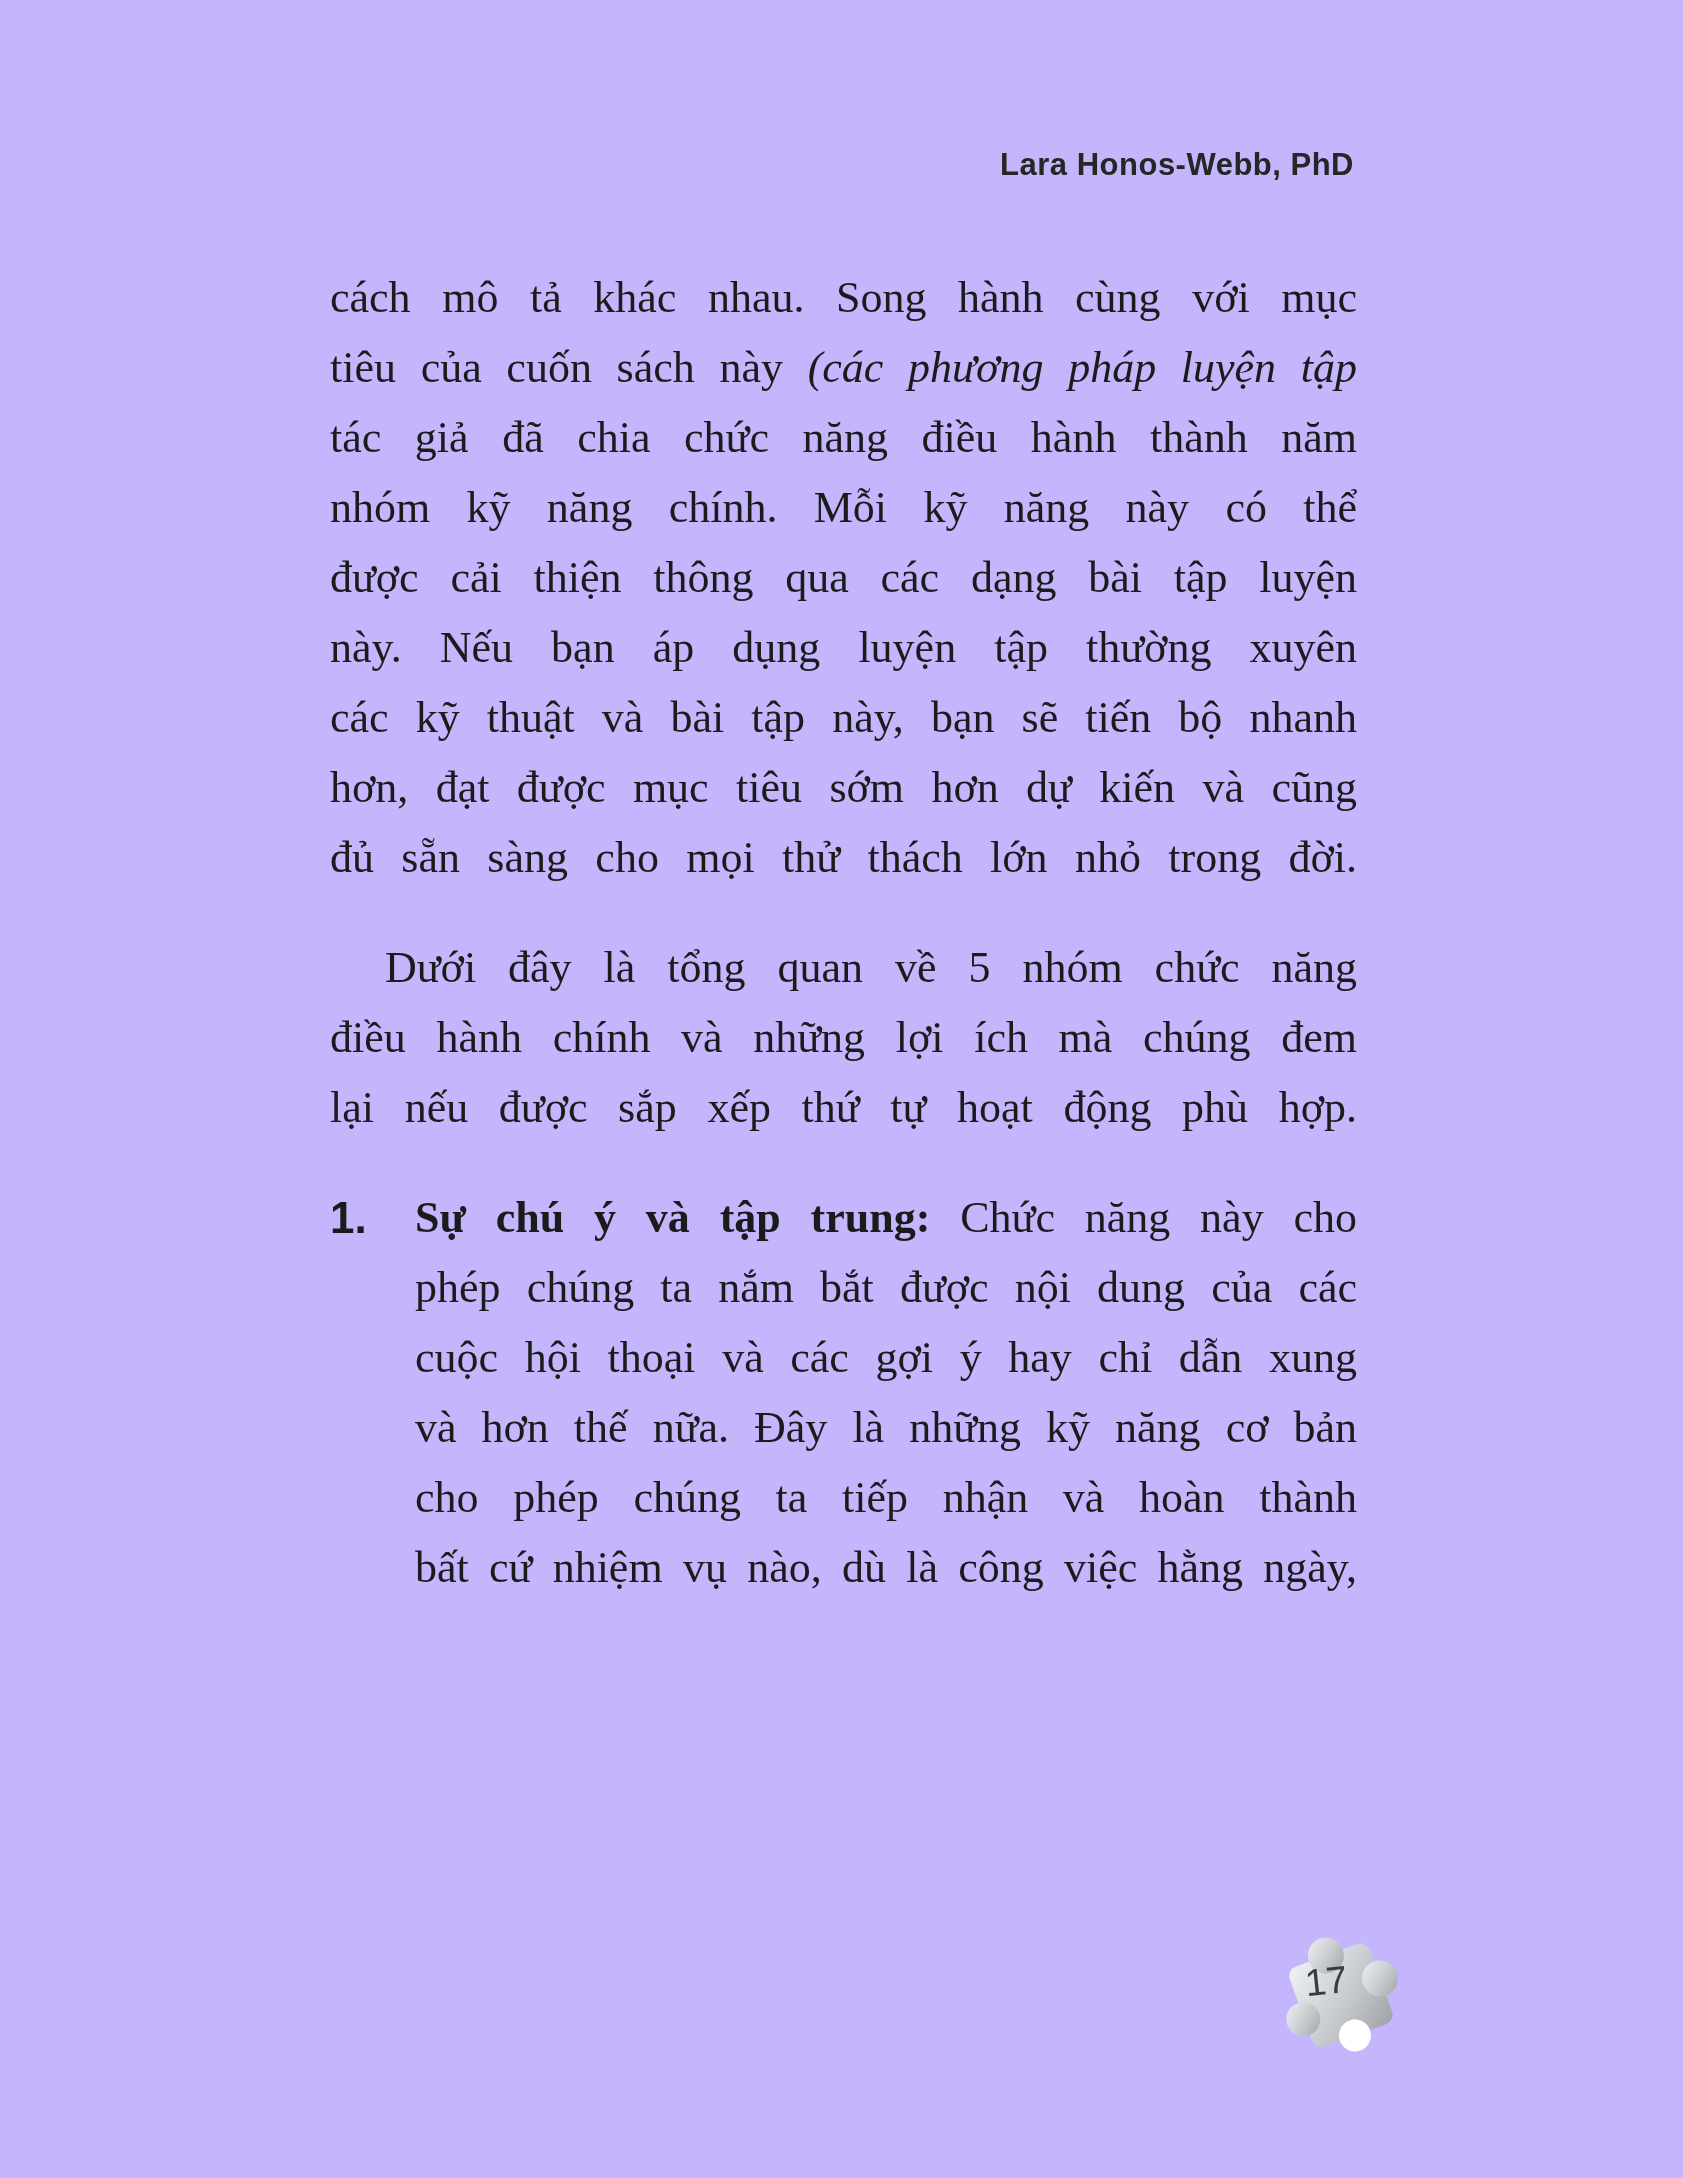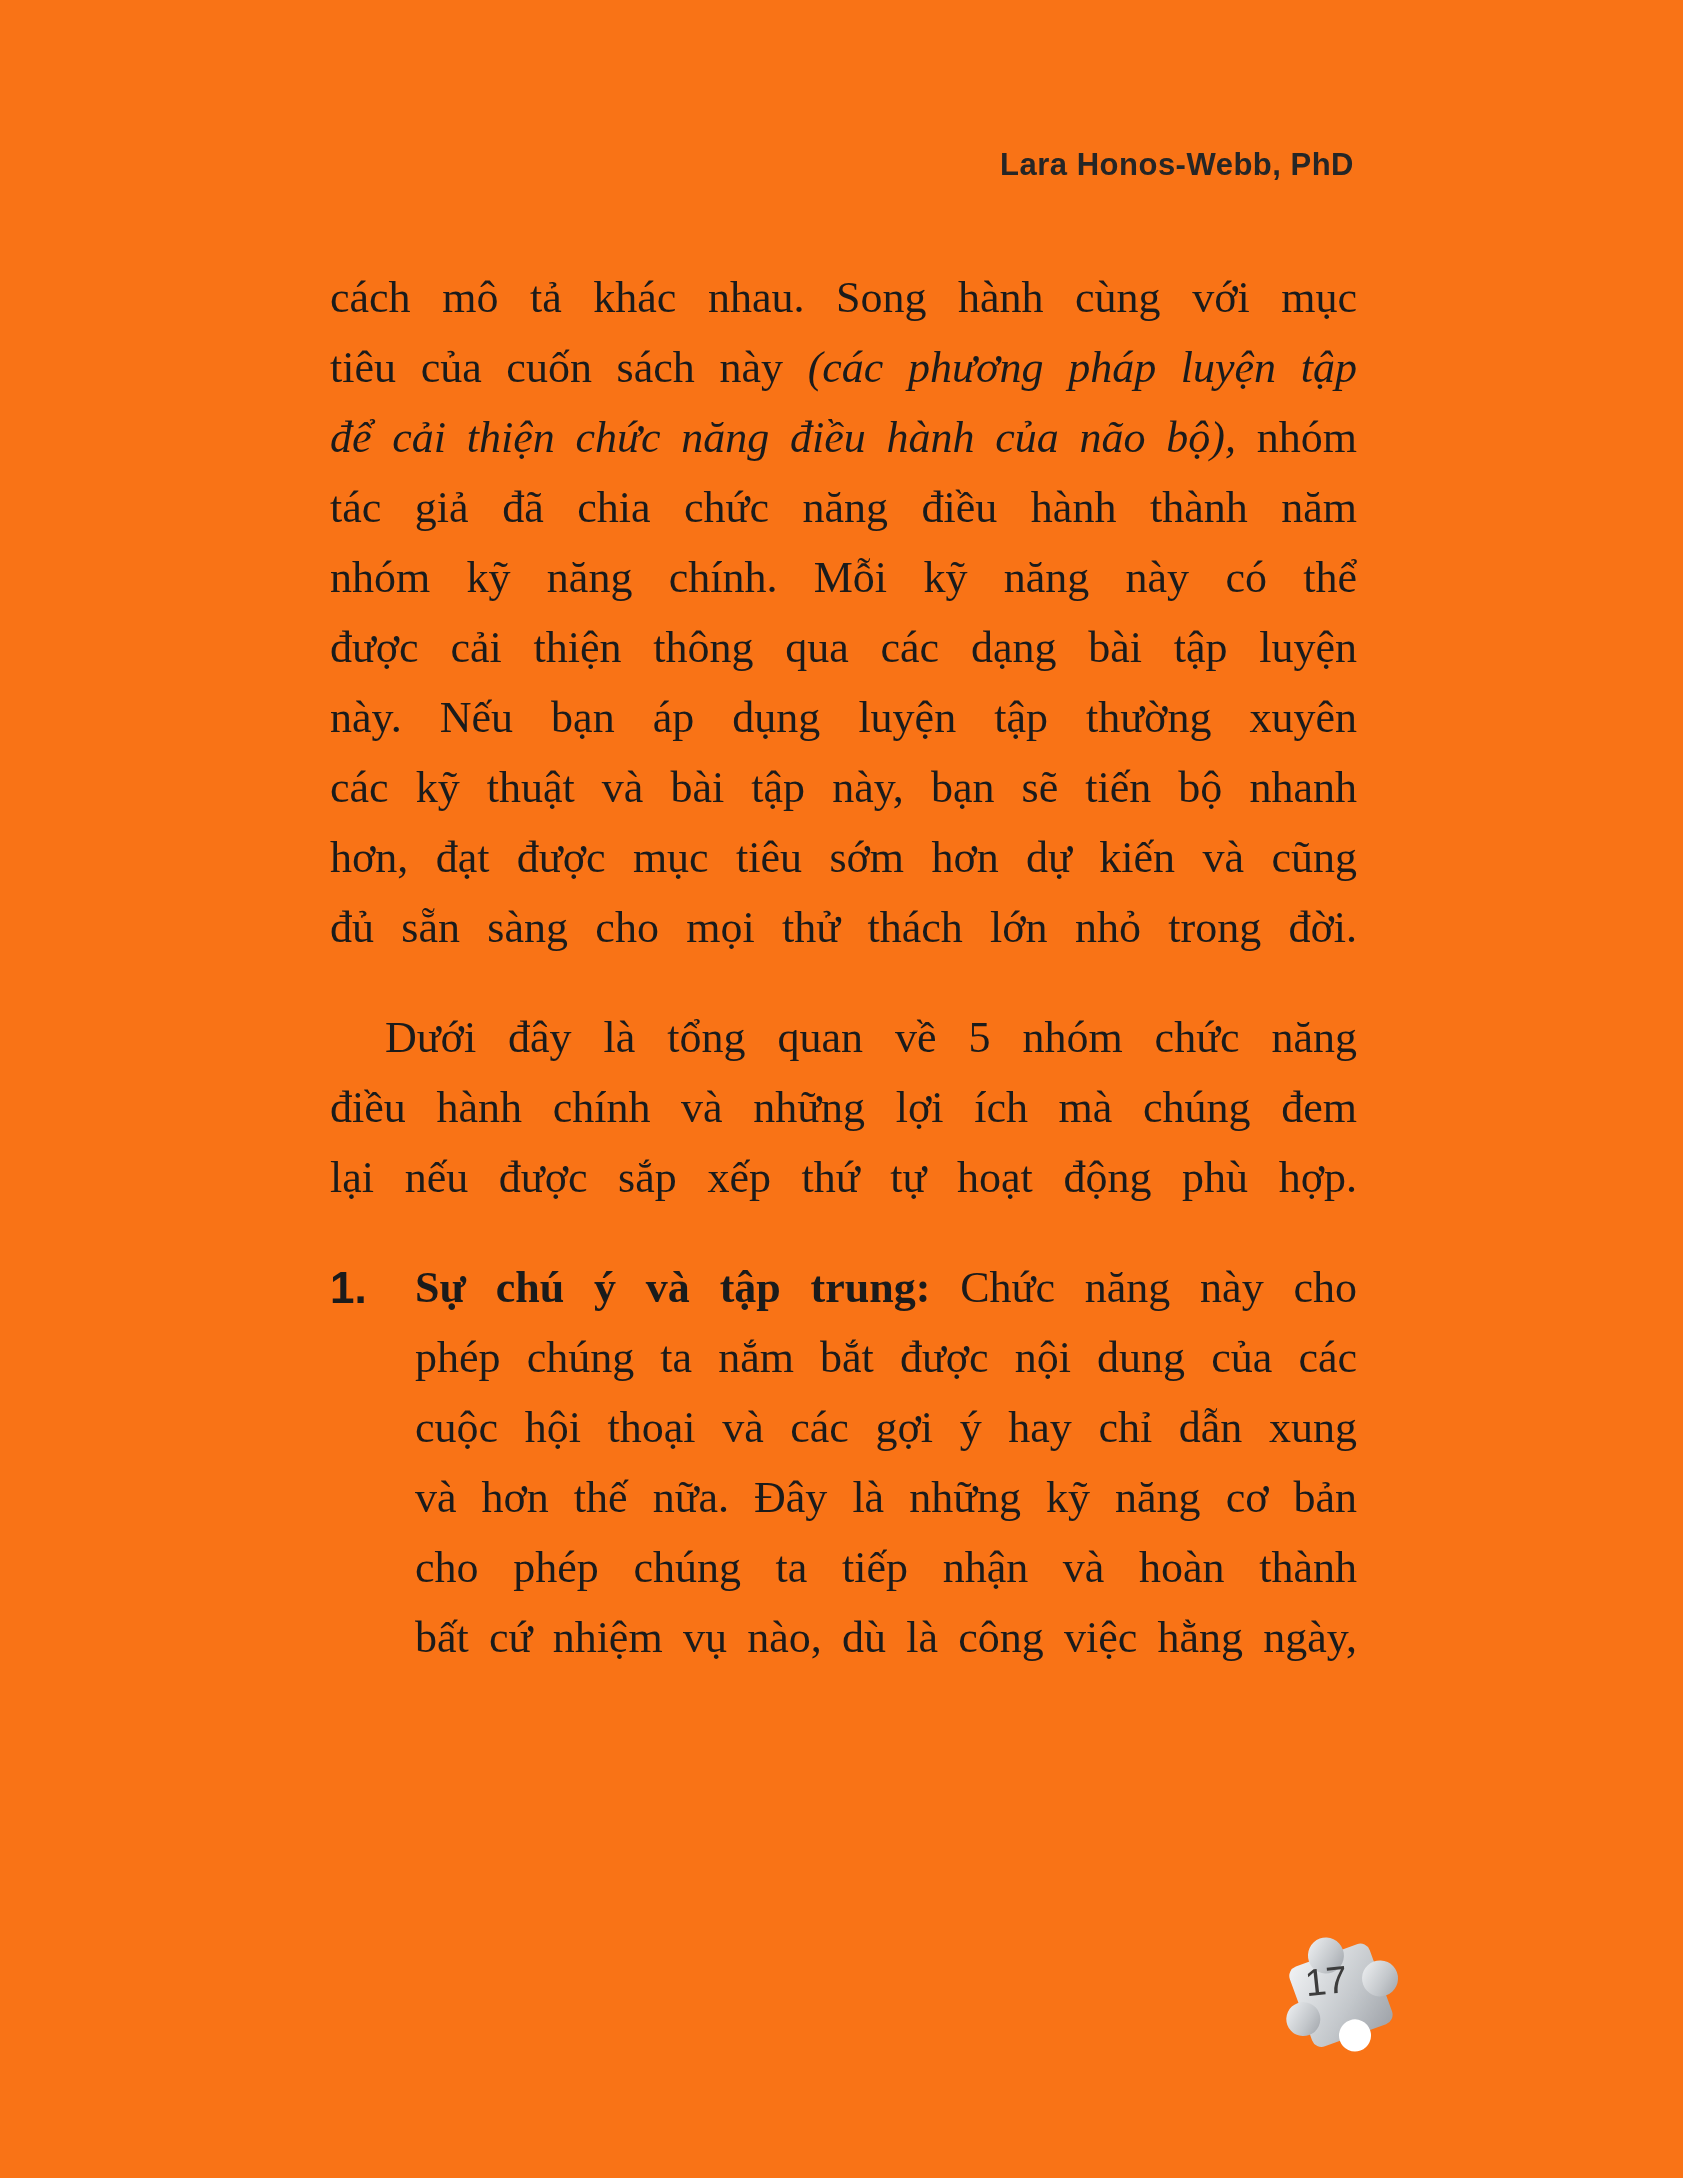--- a/index.html
+++ b/index.html
@@ -1,20 +1,20 @@
 <!DOCTYPE html>
 <html lang="vi"><head>
 <meta charset="utf-8">
 <title>Book page</title>
 <style>
   html,body{margin:0;padding:0;background:#ffffff;}
   .page{
     position:relative;
     width:1683px;height:2178px;
-    background:#f97316;
+    background:#c4b5fd;
     color:#1b1b1b;
     font-family:"Liberation Serif", serif;
     overflow:hidden;
   }
   
   .running-head{
     position:absolute;
     top:147px;
     right:329px;
     font-family:"Liberation Sans", sans-serif;
@@ -84,21 +84,20 @@
 <body>
 
 <div class="page">
 
   <div class="running-head">Lara Honos-Webb, PhD</div>
 
   <div class="text-column">
       <div class="block paragraph">
         <div class="line"><span>cách mô tả khác nhau. Song hành cùng với mục</span></div>
         <div class="line"><span>tiêu của cuốn sách này </span><span class="it">(các phương pháp luyện tập</span></div>
-        <div class="line"><span class="it">để cải thiện chức năng điều hành của não bộ),</span><span> nhóm</span></div>
         <div class="line"><span>tác giả đã chia chức năng điều hành thành năm</span></div>
         <div class="line"><span>nhóm kỹ năng chính. Mỗi kỹ năng này có thể</span></div>
         <div class="line"><span>được cải thiện thông qua các dạng bài tập luyện</span></div>
         <div class="line"><span>này. Nếu bạn áp dụng luyện tập thường xuyên</span></div>
         <div class="line"><span>các kỹ thuật và bài tập này, bạn sẽ tiến bộ nhanh</span></div>
         <div class="line"><span>hơn, đạt được mục tiêu sớm hơn dự kiến và cũng</span></div>
         <div class="line"><span>đủ sẵn sàng cho mọi thử thách lớn nhỏ trong đời.</span></div>
       </div>
       <div class="block paragraph">
         <div class="line indent"><span>Dưới đây là tổng quan về 5 nhóm chức năng</span></div>

